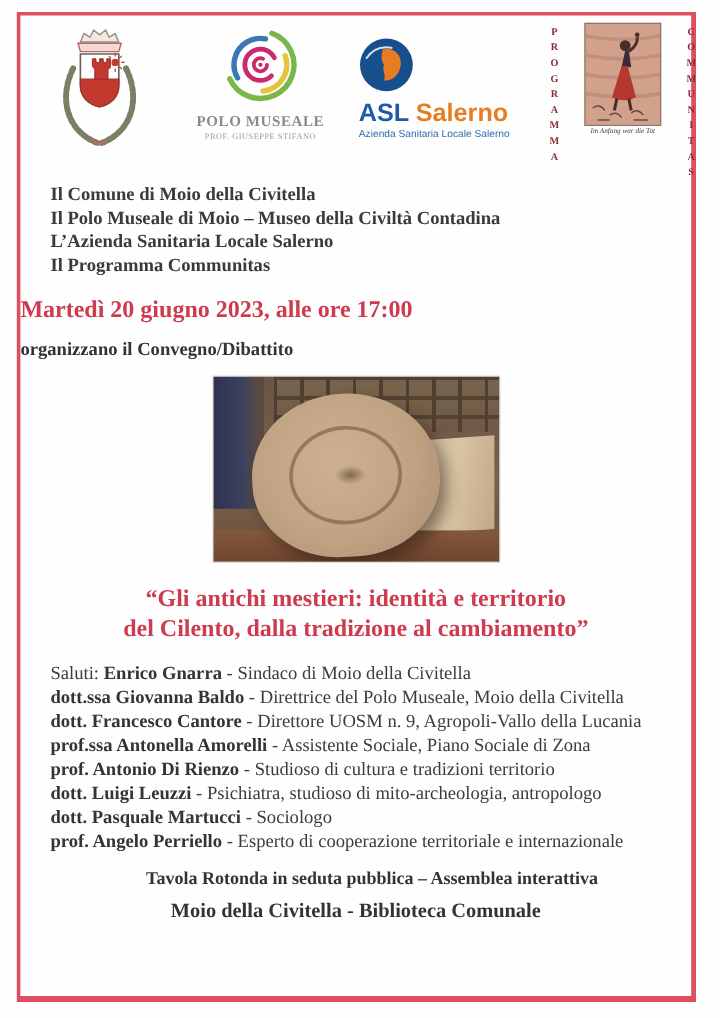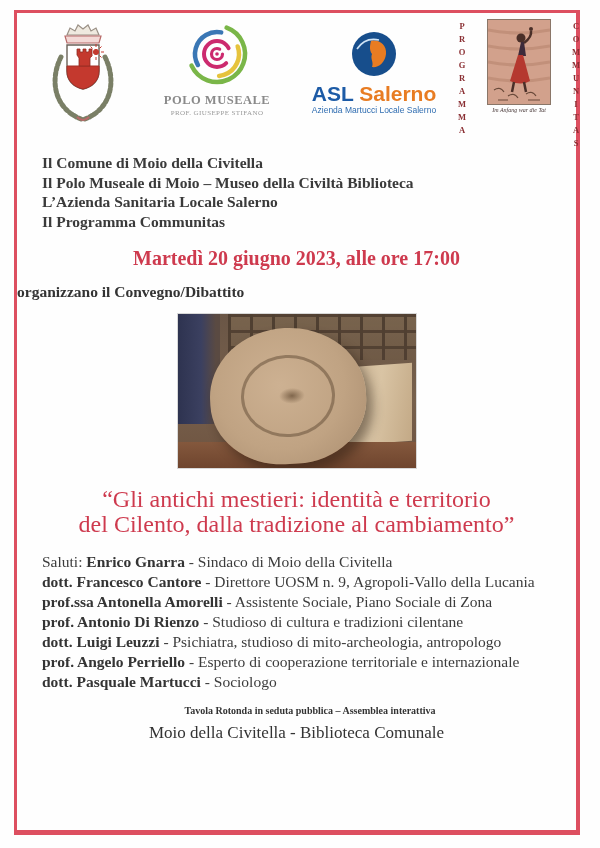--- a/index.html
+++ b/index.html
@@ -16,40 +16,40 @@
   }
   .content{position:absolute;left:17px;top:13px;right:24px;bottom:18px;}
 
   
   .logos{position:relative;height:122px;margin-top:4px;}
   .stemma{position:absolute;left:28px;top:2px;width:76px;height:108px;}
   .polo{position:absolute;left:140px;top:4px;width:120px;text-align:center;color:#8d8d8d;
         font-family:Liberation Serif, serif;}
   .polo-title{font-size:12.5px;font-weight:bold;letter-spacing:.5px;margin-top:2px;color:#8a8a8a;}
   .polo-sub{font-size:7px;letter-spacing:.4px;color:#9a9a9a;margin-top:1px;}
-  .asl{position:absolute;left:282px;top:14px;width:150px;text-align:center;
+  .asl{position:absolute;left:282px;top:14px;width:150px;text-align:left;
        font-family:"Liberation Sans","DejaVu Sans",sans-serif;}
   .asl-line{font-size:21px;font-weight:bold;line-height:22px;margin-top:2px;}
   .asl-abbr{color:#1d5ba6;}
   .asl-name{color:#e87c22;}
   .asl-sub{font-size:8.5px;color:#2e6cb0;margin-top:0px;}
   .communitas{position:absolute;left:440px;top:0;width:124px;height:112px;
       display:flex;justify-content:space-between;align-items:flex-start;}
   .vert{
     writing-mode:vertical-rl;text-orientation:upright;
     font-size:8.5px;font-weight:bold;letter-spacing:3px;color:#8a2f33;
     height:104px;margin-top:4px;
   }
   .comm-center{display:flex;flex-direction:column;align-items:center;margin-top:2px;}
   .comm-img{width:62px;height:84px;border:1px solid #8a7668;background:#d2a18c;overflow:hidden;}
   .comm-caption{font-size:6px;font-style:italic;color:#4a3a3a;margin-top:2px;white-space:nowrap;}
 
   
   .organizers{margin:14px 0 0 25px;font-weight:bold;font-size:15.5px;line-height:19.5px;color:#3a3a3a;}
-  .date-line{text-align:center;color:#ce3a4e;font-weight:bold;font-size:20px;margin-top:16px;}
+  .date-line{color:#ce3a4e;font-weight:bold;font-size:20px;margin-top:16px;}
   .organize-line{text-align:left;color:#333;font-weight:bold;font-size:15.5px;margin-top:13px;}
 
   
   .photo{width:238px;height:154px;margin:13px auto 0;position:relative;overflow:hidden;
          background:linear-gradient(180deg,#6a5646 0%,#77604c 55%,#6d523f 100%);
          box-shadow:0 0 0 1px #d8d8d8;}
   .ph-window{position:absolute;left:0;top:0;width:42px;height:110px;
          background:linear-gradient(90deg,#2e3350 0%,#3b4060 55%,#5a4a42 90%);}
   .ph-grate{position:absolute;left:50px;top:0;right:0;height:46px;opacity:.85;
          background:
@@ -64,31 +64,31 @@
   .ph-stone{position:absolute;left:32px;top:14px;width:156px;height:136px;
          border-radius:50% 50% 46% 46%;
          background:radial-gradient(circle at 45% 42%,#cdb192 0%,#c0a383 55%,#a98c6e 100%);
          box-shadow:6px 8px 12px rgba(30,20,10,.45);transform:rotate(-3deg);}
   .ph-stone::after{content:"";position:absolute;inset:20%;border-radius:50%;
          border:3px solid rgba(96,74,52,.5);}
   .ph-stone::before{content:"";position:absolute;left:44%;top:44%;width:26px;height:16px;
          background:radial-gradient(ellipse,rgba(110,85,60,.8),rgba(110,85,60,0) 70%);
          border-radius:50%;}
 
-  .event-title{text-align:center;color:#ce3a4e;font-weight:normal;font-size:24px;line-height:25px;margin-top:19px;}
+  .event-title{text-align:center;color:#ce3a4e;font-weight:bold;font-size:20px;line-height:25px;margin-top:19px;}
 
   .bodytext{margin-left:25px;font-size:15.5px;line-height:20px;color:#3c3c3c;}
   .bodytext p{margin:0;}
   .saluti{margin-top:15px !important;}
   .sect-head{margin-top:7px !important;}
   .bodytext b{color:#343434;}
 
   .footer{text-align:center;color:#333;}
-  .footer-1{font-weight:bold;font-size:10px;margin-top:13px;padding-left:27px;}
-  .footer-2{font-weight:normal;font-size:17px;margin-top:7px;text-align:center;}
+  .footer-1{font-weight:bold;font-size:15px;margin-top:13px;padding-left:27px;}
+  .footer-2{font-weight:bold;font-size:17px;margin-top:7px;text-align:center;}
 </style>
 </head>
 <body>
 
 <div class="page">
   <div class="border-frame"></div>
 
   <div class="content">
 
     <header class="logos">
@@ -139,21 +139,21 @@
       <div class="asl">
         <svg viewBox="0 0 46 46" width="46" height="46">
           <circle cx="23" cy="23" r="22" fill="#174e8c"></circle>
           <path d="M20,10 c8,-2 16,4 15,13 c-1,9 -8,14 -14,13 c2,-5 -2,-8 0,-13 c-3,-4 -2,-9 -1,-13 z" fill="#e87c22"></path>
           <path d="M6,18 q8,-12 22,-9" fill="none" stroke="#cfe3f5" stroke-width="1.6"></path>
         </svg>
         <div class="asl-line">
           <span class="asl-abbr">ASL</span>
           <span class="asl-name">Salerno</span>
         </div>
-        <div class="asl-sub">Azienda Martucci Locale Salerno</div>
+        <div class="asl-sub">Azienda Sanitaria Locale Salerno</div>
       </div>
 
       <div class="communitas">
         <div class="vert">PROGRAMMA</div>
         <div class="comm-center">
           <div class="comm-img">
             <svg viewBox="0 0 62 84" width="62" height="84">
               <rect x="0" y="0" width="62" height="84" fill="#d2a18c"></rect>
               <path d="M0,10 q31,6 62,0 M0,26 q31,6 62,0 M0,42 q31,6 62,0 M0,58 q31,6 62,0" stroke="#c2907a" stroke-width="3" fill="none"></path>
               <circle cx="33" cy="18" r="4.5" fill="#4a2f28"></circle>
@@ -166,21 +166,21 @@
             </svg>
           </div>
           <div class="comm-caption">Im Anfang war die Tat</div>
         </div>
         <div class="vert">COMMUNITAS</div>
       </div>
     </header>
 
     <section class="organizers">
       <div>Il Comune di Moio della Civitella</div>
-      <div>Il Polo Museale di Moio – Museo della Civiltà Biblioteca</div>
+      <div>Il Polo Museale di Moio – Museo della Civiltà Contadina</div>
       <div>L’Azienda Sanitaria Locale Salerno</div>
       <div>Il Programma Communitas</div>
     </section>
 
     <div class="date-line">Martedì 20 giugno 2023, alle ore 17:00</div>
     <div class="organize-line">organizzano il Convegno/Dibattito</div>
 
     <figure class="photo">
       <div class="ph-window"></div>
       <div class="ph-grate"></div>
@@ -190,27 +190,28 @@
     </figure>
 
     <div class="event-title">
       <div>“Gli antichi mestieri: identità e territorio</div>
       <div>del Cilento, dalla tradizione al cambiamento”</div>
     </div>
 
     <section class="bodytext">
       <p class="saluti"><span>Saluti: </span><b>Enrico Gnarra</b><span> - Sindaco di Moio della Civitella</span></p>
 
+      <p><b>dott.ssa Giovanna Baldo</b><span> - Direttrice del Polo Museale, Moio della Civitella</span></p>
       <p><b>dott. Francesco Cantore</b><span> - Direttore UOSM n. 9, Agropoli-Vallo della Lucania</span></p>
 
       <p><b>prof.ssa Antonella Amorelli</b><span> - Assistente Sociale, Piano Sociale di Zona</span></p>
-      <p><b>prof. Antonio Di Rienzo</b><span> - Studioso di cultura e tradizioni cilentane</span></p>
+      <p><b>prof. Antonio Di Rienzo</b><span> - Studioso di cultura e tradizioni territorio</span></p>
       <p><b>dott. Luigi Leuzzi</b><span> - Psichiatra, studioso di mito-archeologia, antropologo</span></p>
+      <p><b>dott. Pasquale Martucci</b><span> - Sociologo</span></p>
       <p><b>prof. Angelo Perriello</b><span> - Esperto di cooperazione territoriale e internazionale</span></p>
-      <p><b>dott. Pasquale Martucci</b><span> - Sociologo</span></p>
     </section>
 
     <footer class="footer">
       <div class="footer-1">Tavola Rotonda in seduta pubblica – Assemblea interattiva</div>
       <div class="footer-2">Moio della Civitella - Biblioteca Comunale</div>
     </footer>
 
   </div>
 </div>
 

